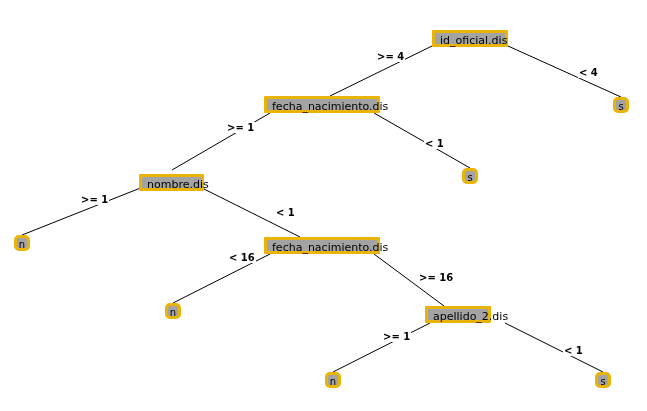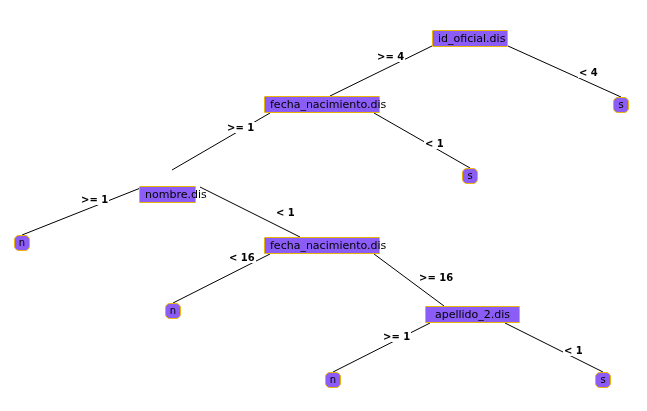--- a/index.html
+++ b/index.html
@@ -19,22 +19,22 @@
   #edges {
     position: absolute;
     left: 0;
     top: 0;
     width: 647px;
     height: 411px;
   }
   .node {
     position: absolute;
     box-sizing: border-box;
-    border: 1px solid #eab308;
-    background: #8b5cf6;
+    border: 3px solid #eab308;
+    background: #a3a3a3;
     color: #000000;
     font-size: 11px;
     line-height: 15px;
     text-align: center;
     white-space: nowrap;
     z-index: 3;
   }
   .node.internal {
     height: 17px;
     padding: 0 5px;
@@ -81,21 +81,21 @@
     <div class="edge-label" style="left: 424px; top: 138px;">&lt; 1</div>
     <div class="edge-label" style="left: 80px; top: 194px;">&gt;= 1</div>
     <div class="edge-label" style="left: 275px; top: 207px;">&lt; 1</div>
     <div class="edge-label" style="left: 228px; top: 252px;">&lt; 16</div>
     <div class="edge-label" style="left: 418px; top: 272px; text-align: center;">&gt;= 16</div>
     <div class="edge-label" style="left: 382px; top: 331px;">&gt;= 1</div>
     <div class="edge-label" style="left: 563px; top: 345px;">&lt; 1</div>
     <div class="node internal" style="left: 432px; top: 30px; width: 76px;">id_oficial.dis</div>
     <div class="node internal" style="left: 264px; top: 96px; width: 116px;">fecha_nacimiento.dis</div>
     <div class="node leaf" style="left: 613px; top: 97px;">s</div>
-    <div class="node internal" style="left: 139px; top: 186px; width: 57px;">nombre.dis</div>
+    <div class="node internal" style="left: 139px; top: 174px; width: 65px;">nombre.dis</div>
     <div class="node leaf" style="left: 462px; top: 168px;">s</div>
     <div class="node leaf" style="left: 14px; top: 235px;">n</div>
     <div class="node internal" style="left: 264px; top: 237px; width: 116px;">fecha_nacimiento.dis</div>
     <div class="node leaf" style="left: 165px; top: 303px;">n</div>
-    <div class="node internal" style="left: 425px; top: 306px; width: 95px;">apellido_2.dis</div>
+    <div class="node internal" style="left: 425px; top: 306px; width: 66px;">apellido_2.dis</div>
     <div class="node leaf" style="left: 325px; top: 372px;">n</div>
     <div class="node leaf" style="left: 595px; top: 372px;">s</div>
   </div>
 
 </body></html>

